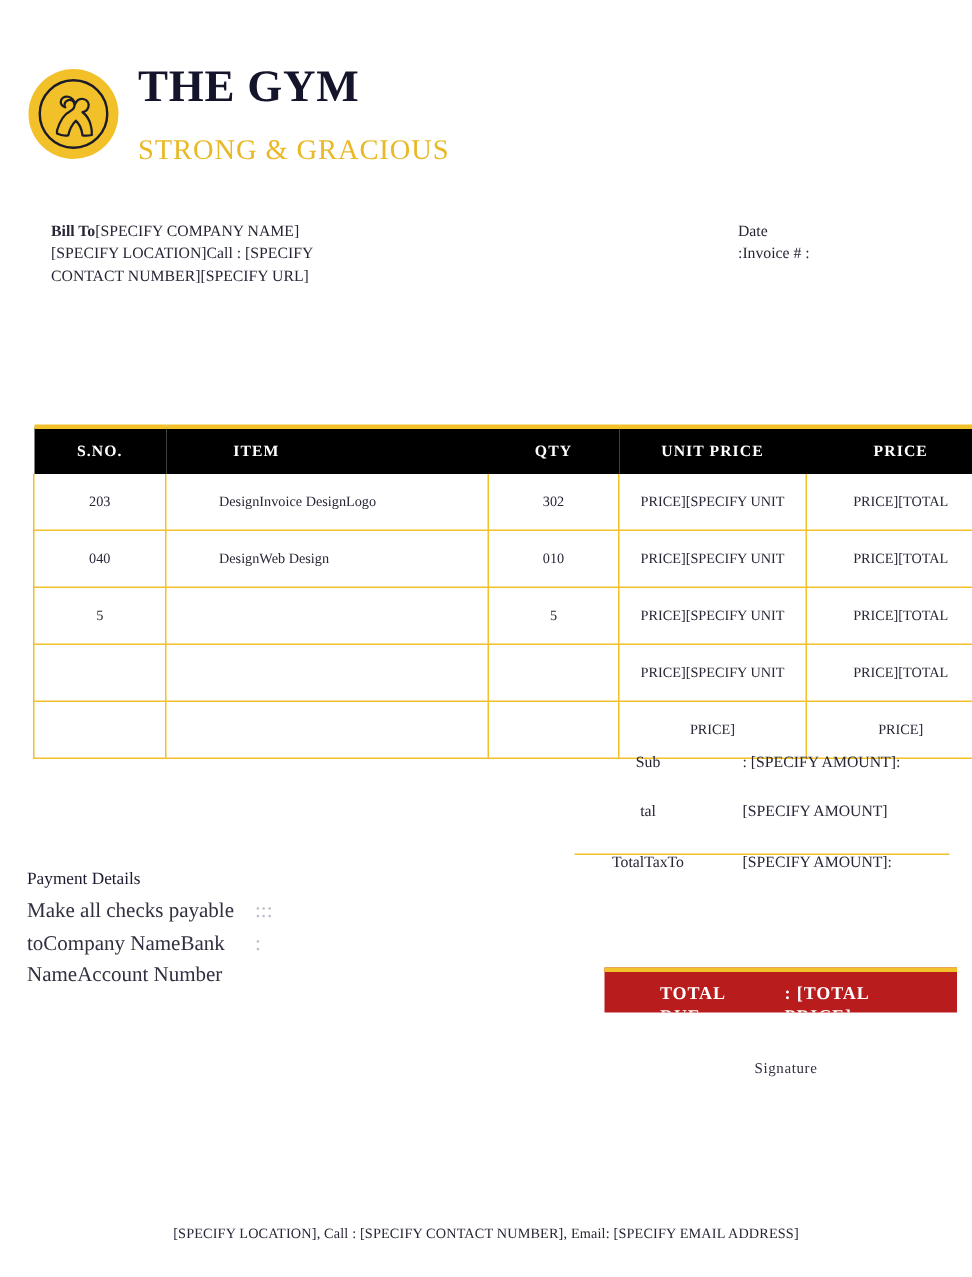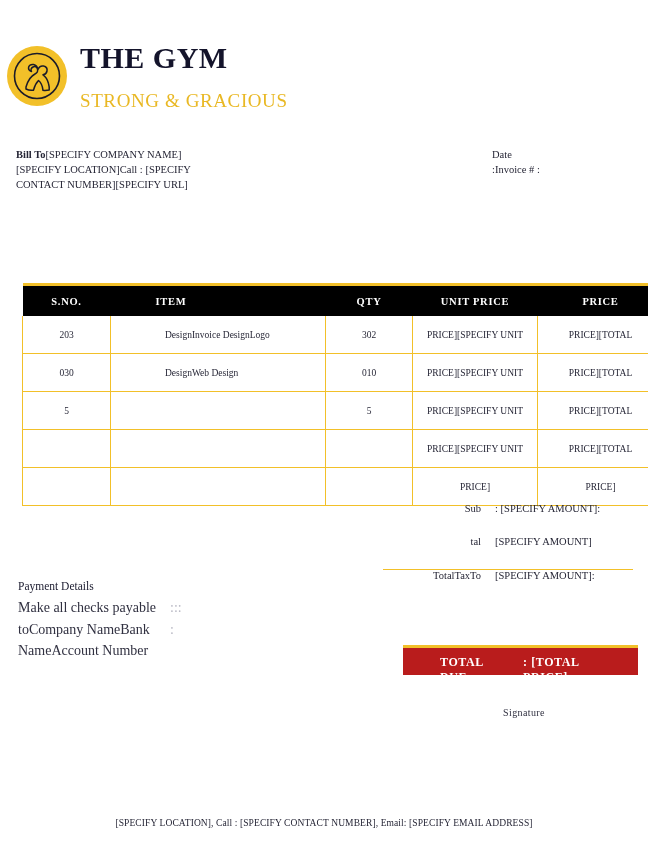--- a/index.html
+++ b/index.html
@@ -18,21 +18,21 @@
 
   .page {
     position: absolute;
     inset: 0;
     background: #ffffff;
   }
 
   
   .brand {
     position: absolute;
-    left: 6px;
+    left: 18px;
     top: 40px;
     display: flex;
     align-items: center;
     gap: 12px;
   }
   .logo-badge {
     width: 62px;
     height: 62px;
     flex: 0 0 62px;
   }
@@ -53,21 +53,21 @@
     font-size: 19px;
     color: #e9b824;
     letter-spacing: 0.6px;
     line-height: 1.2;
     margin-top: 16px;
   }
 
   
   .billto {
     position: absolute;
-    left: 16px;
+    left: 34px;
     top: 148px;
     width: 200px;
     font-size: 10.5px;
     line-height: 1.42;
     color: #262636;
     font-family: Liberation Serif, serif;
   }
   .billto b { font-weight: bold; }
 
   
@@ -107,40 +107,40 @@
     color: #262636;
     padding: 0 6px;
     vertical-align: middle;
   }
   .items th.c-sno, .items td.c-sno { width: 88px; text-align: center; }
   .items th.c-item, .items td.c-item { width: 170px; text-align: left; }
   .items th.c-item { text-align: left; padding-left: 45px; }
   .items th.c-qty, .items td.c-qty { width: 87px; text-align: center; }
   .items th.c-unit, .items td.c-unit { width: 125px; text-align: center; }
   .items th.c-price, .items td.c-price { width: 126px; text-align: center; }
-  .items td.c-item { padding-left: 54px; margin-left: 36px; }
+  .items td.c-item { padding-left: 35px; margin-left: 36px; }
   .items tr.first-row td { border-top: none; }
 
   
   .totals {
     position: absolute;
     left: 383px;
     top: 503px;
     width: 250px;
     font-size: 10.5px;
     color: #262636;
   }
   .totals-row {
     display: flex;
     align-items: flex-start;
     height: 33px;
   }
   .totals-label {
     width: 112px;
-    text-align: right;
+    text-align: center;
     padding-right: 14px;
     box-sizing: border-box;
   }
   .totals-value { flex: 1; text-align: left; }
   .totals-row.ruled { border-top: 1px solid #f2c029; }
 
   
   .payment {
     position: absolute;
     left: 18px;
@@ -256,21 +256,21 @@
     </thead>
     <tbody>
       <tr class="first-row">
         <td class="c-sno">203</td>
         <td class="c-item">DesignInvoice DesignLogo</td>
         <td class="c-qty">302</td>
         <td class="c-unit">PRICE][SPECIFY UNIT</td>
         <td class="c-price">PRICE][TOTAL</td>
       </tr>
       <tr>
-        <td class="c-sno">030</td>
+        <td class="c-sno">040</td>
         <td class="c-item">DesignWeb Design</td>
         <td class="c-qty">010</td>
         <td class="c-unit">PRICE][SPECIFY UNIT</td>
         <td class="c-price">PRICE][TOTAL</td>
       </tr>
       <tr>
         <td class="c-sno">5</td>
         <td class="c-item"></td>
         <td class="c-qty">5</td>
         <td class="c-unit">PRICE][SPECIFY UNIT</td>

